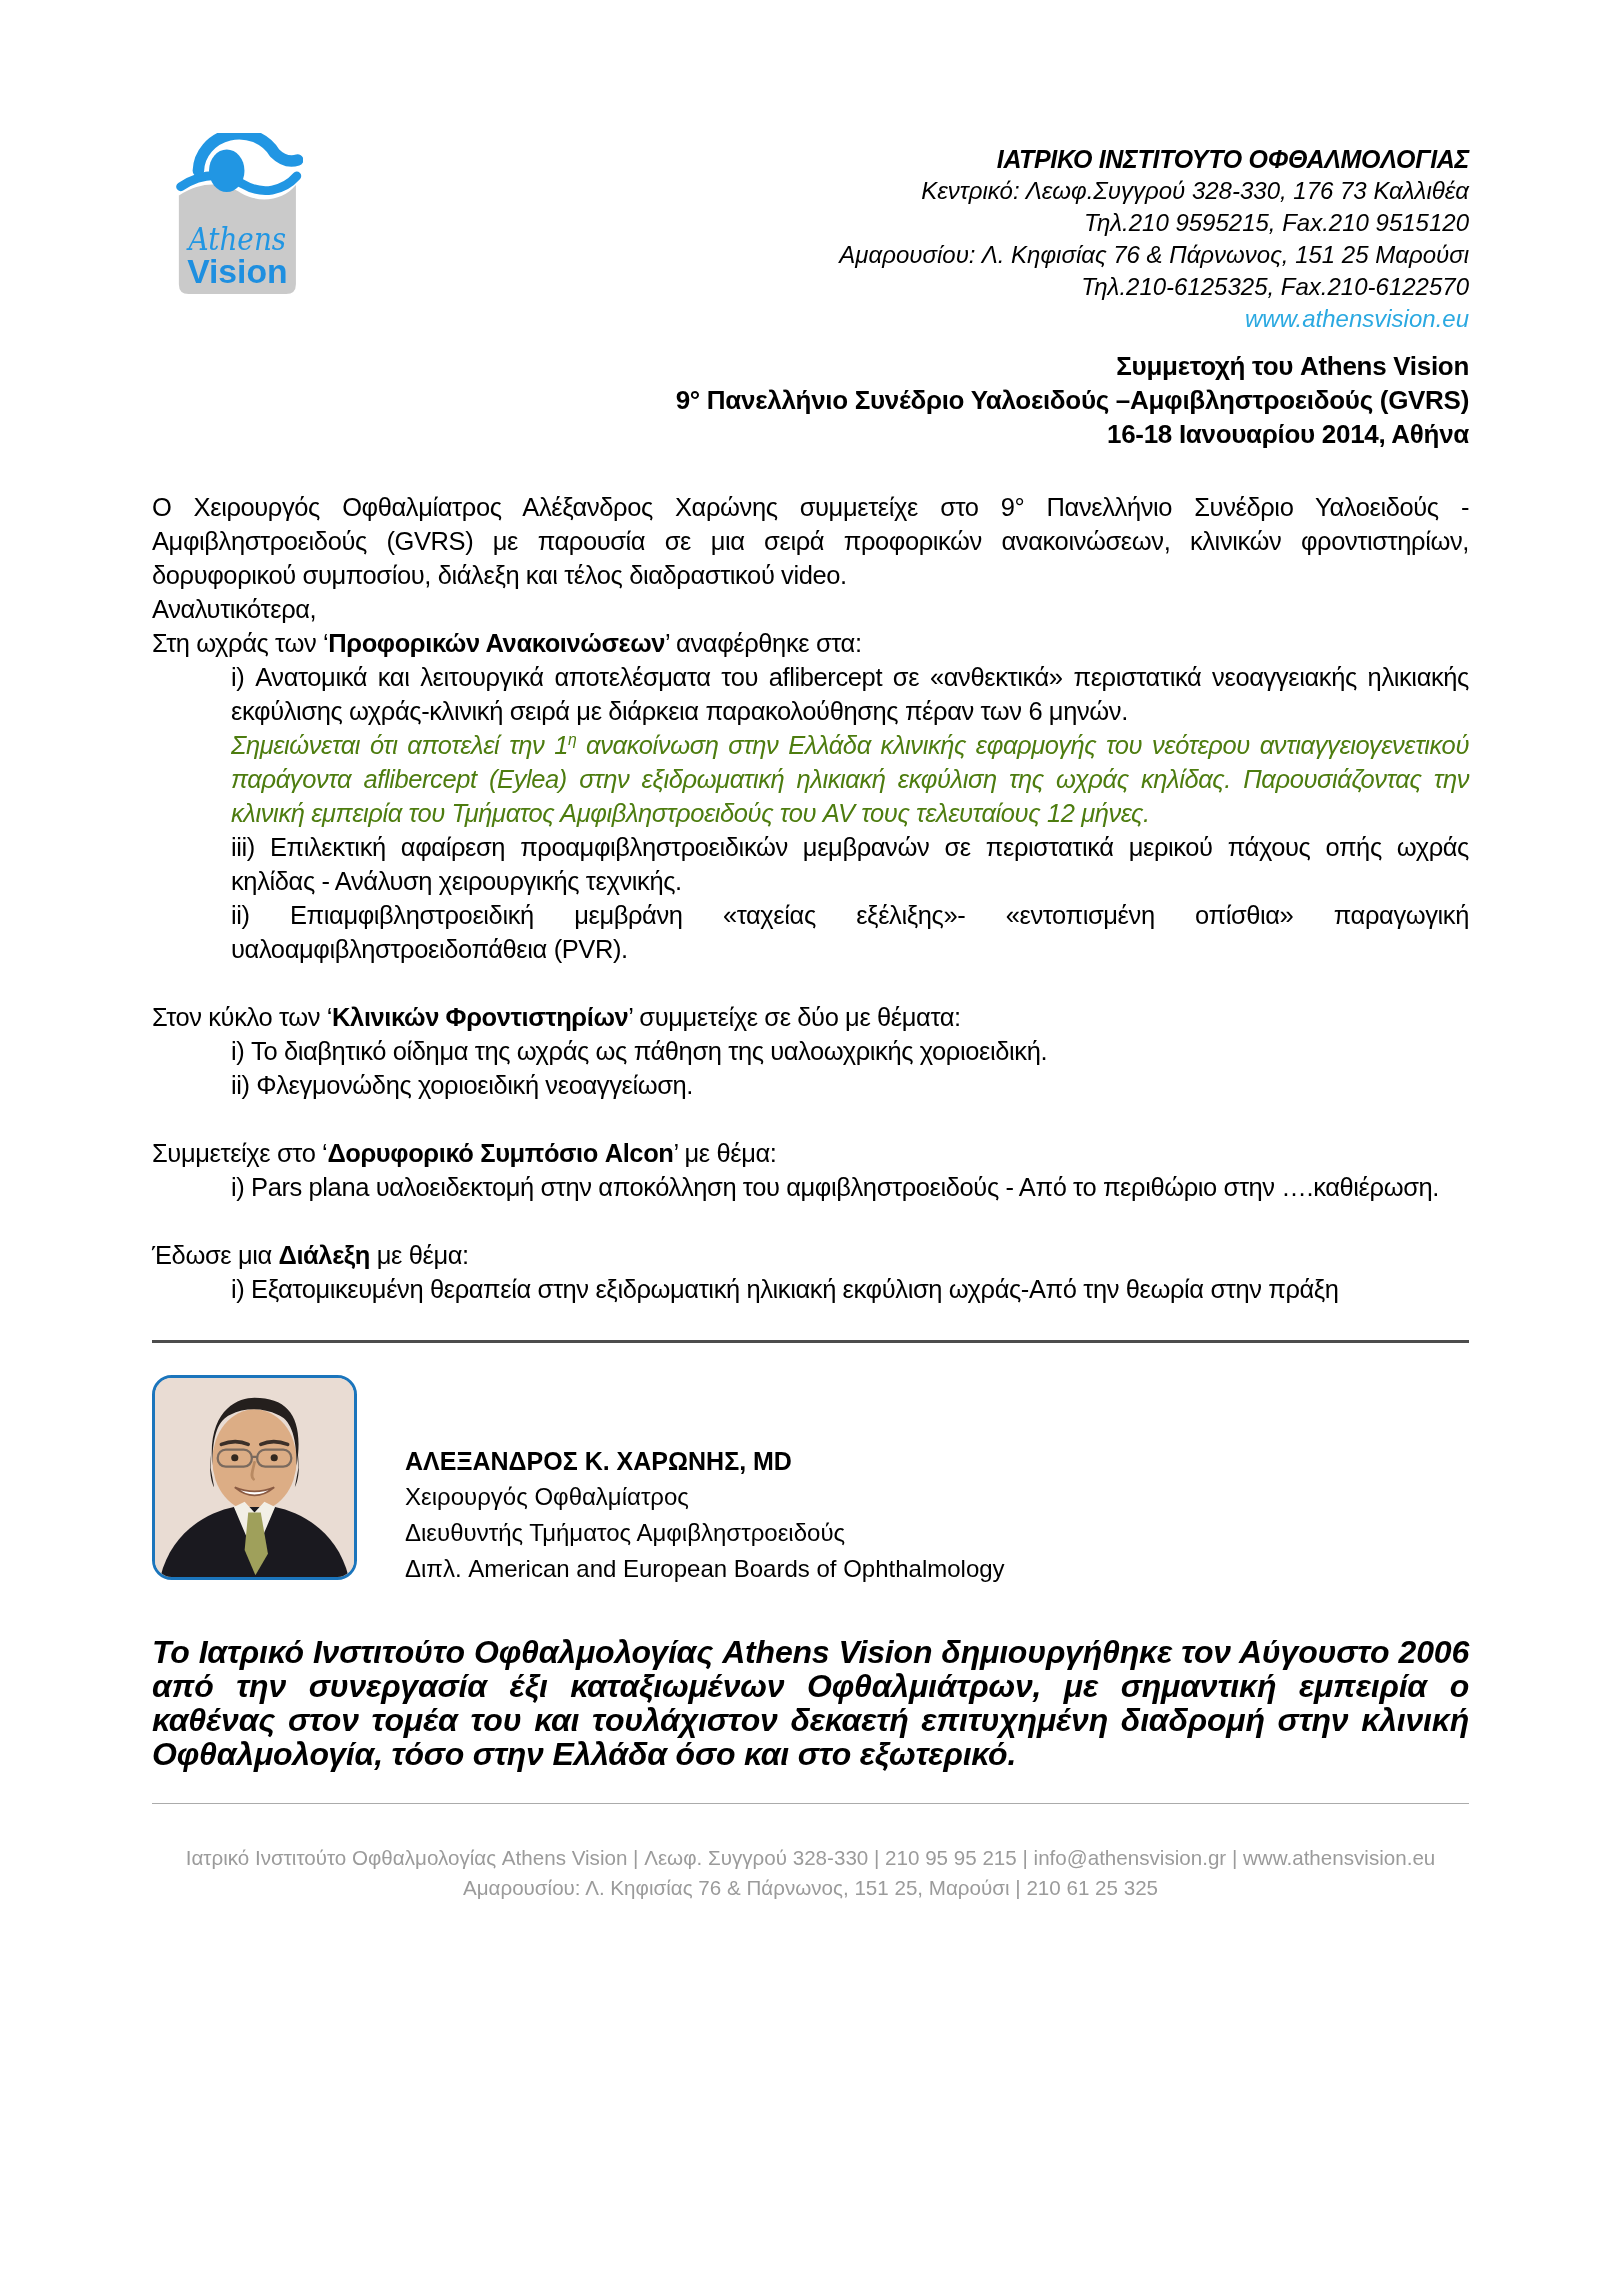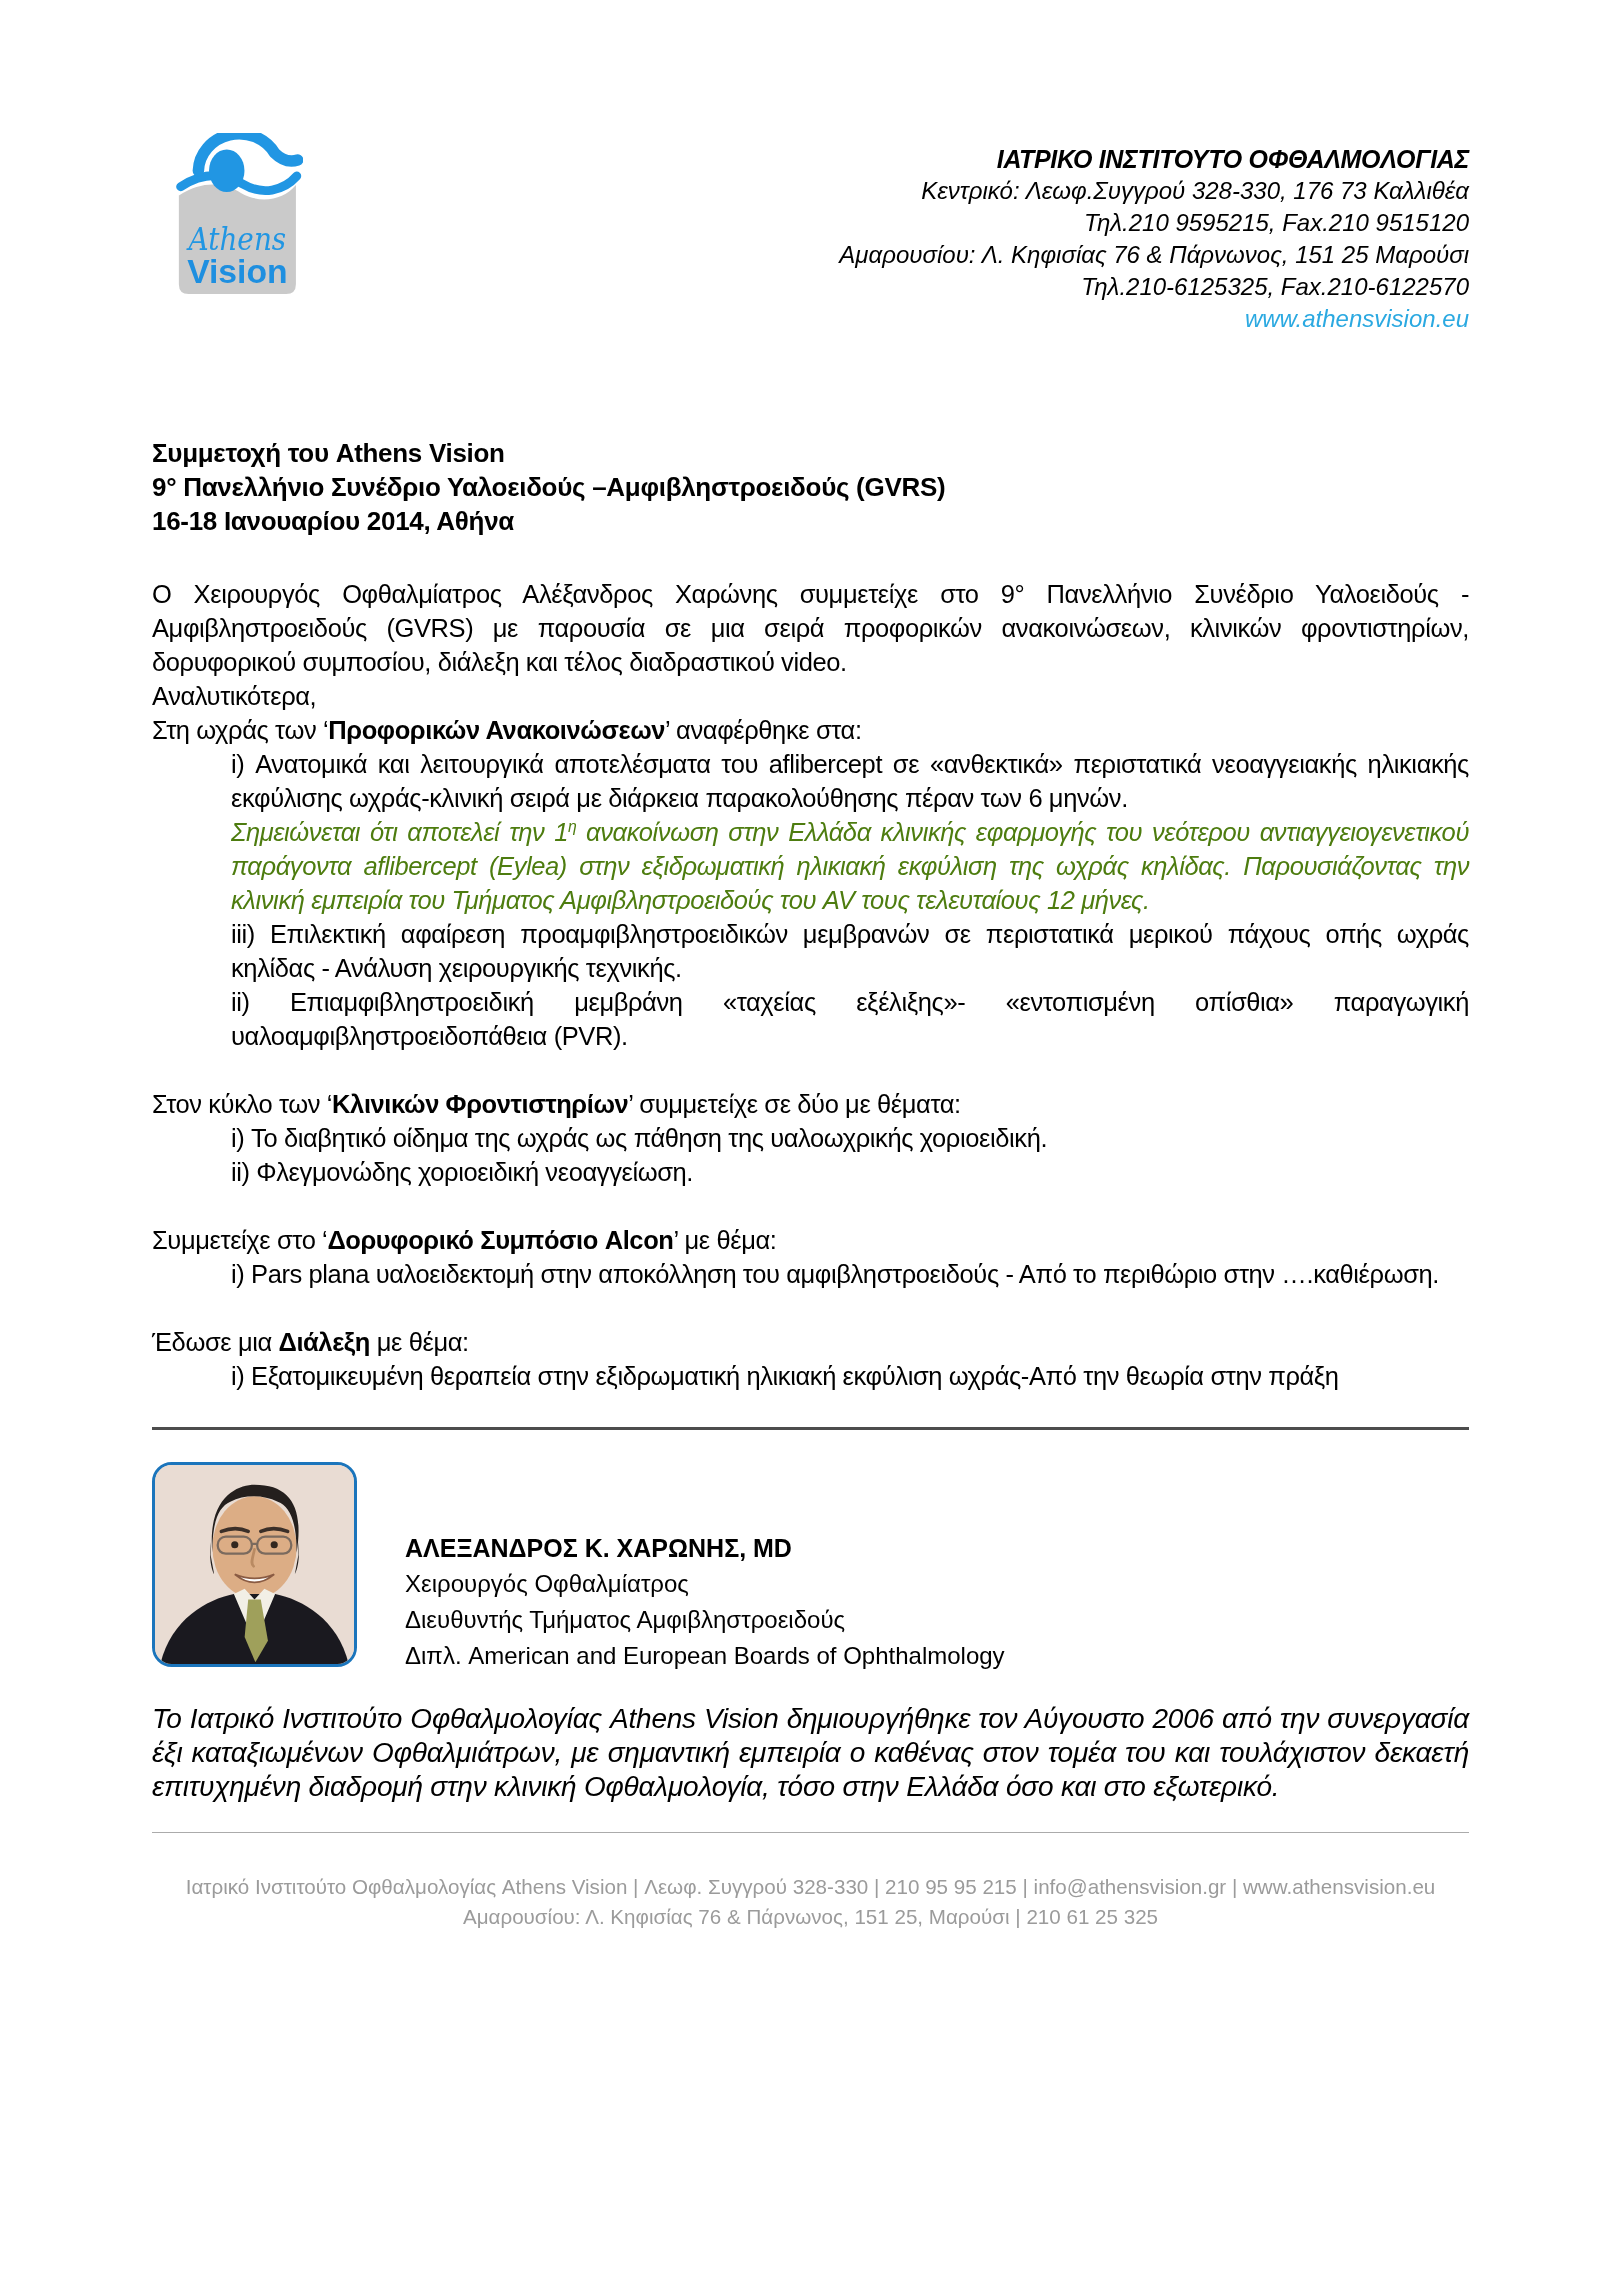--- a/index.html
+++ b/index.html
@@ -15,42 +15,42 @@
   .content{padding:0 153px 0 152px;}
 
   
   .header{position:relative;padding-top:143px;min-height:206px;}
   .logo{position:absolute;left:170px;top:133px;width:133px;height:165px;}
   .hdr{text-align:right;font-style:italic;font-size:24px;line-height:32px;}
   .hdr .org{font-weight:bold;font-size:25px;letter-spacing:-0.3px;}
   .hdr .site{color:#2BA9E1;text-decoration:none;cursor:pointer;}
 
   
-  .titleblock{margin-top:87px;text-align:left;font-weight:bold;font-size:26px;line-height:34px;letter-spacing:-0.3px;}
+  .titleblock{text-align:right;font-weight:bold;font-size:26px;line-height:34px;letter-spacing:-0.3px;}
 
   
   .body{margin-top:39px;font-size:25.5px;line-height:34px;letter-spacing:-0.4px;}
   .body p{margin:0;}
   .gap{margin-bottom:34px;}
   .j{text-align:justify;}
   .ind{padding-left:79px;}
   .note{color:#4d7c0f;font-style:italic;}
   .note sup{font-size:0.62em;vertical-align:super;line-height:0;}
 
   
   .div1{height:2.7px;background:#4d4d4d;margin-top:10.7px;}
   .div2{height:1.8px;background:#ababab;margin-top:16px;}
 
   
   .profile{display:flex;margin-top:32px;}
   .photo{width:199px;height:199px;border:3.6px solid #1B75BC;border-radius:19.7px;overflow:hidden;flex:none;background:#E9DCD3;}
   .creds{padding-left:48px;padding-top:68px;font-size:24px;line-height:36px;}
   .creds .nm{font-weight:bold;font-size:25px;}
 
-  .about{margin-top:28px;font-style:italic;font-size:28px;line-height:34px;text-align:justify;letter-spacing:-0.2px;}
+  .about{margin-top:48px;font-style:italic;font-size:32px;line-height:34px;text-align:justify;letter-spacing:-0.2px;font-weight:bold;}
 
   
   .footer{margin-top:39px;text-align:center;color:#9b9b9b;font-size:20.6px;line-height:30px;}
 </style>
 </head>
 <body>
 
 <div class="page">
 
   <div class="header">

